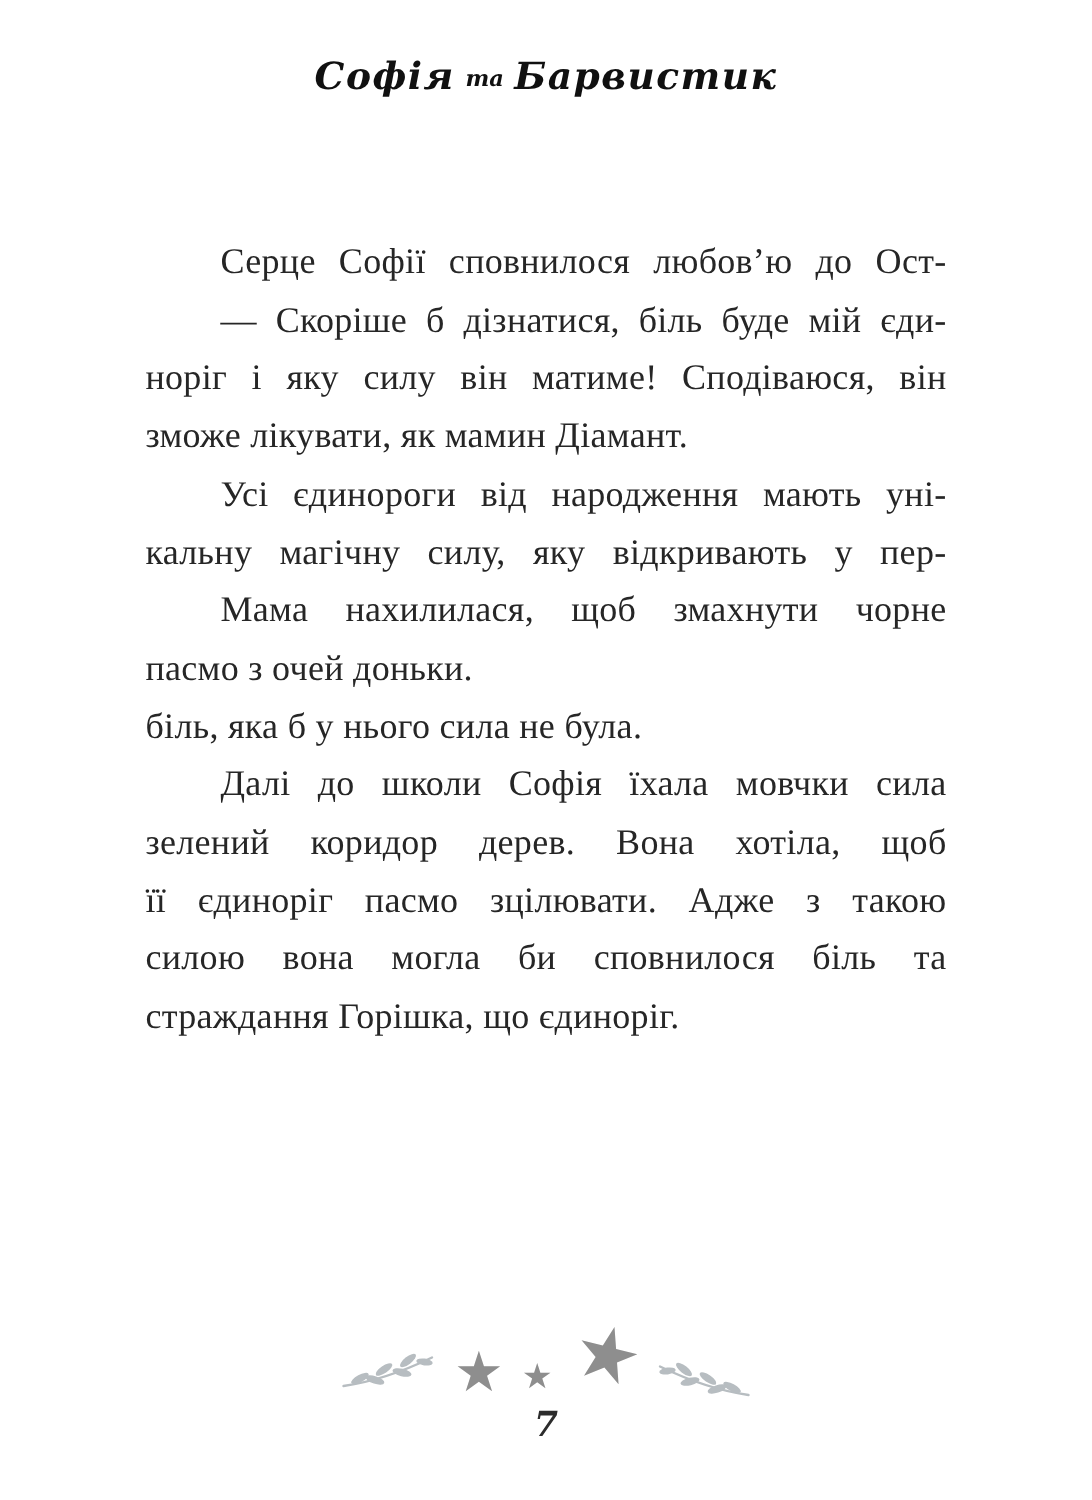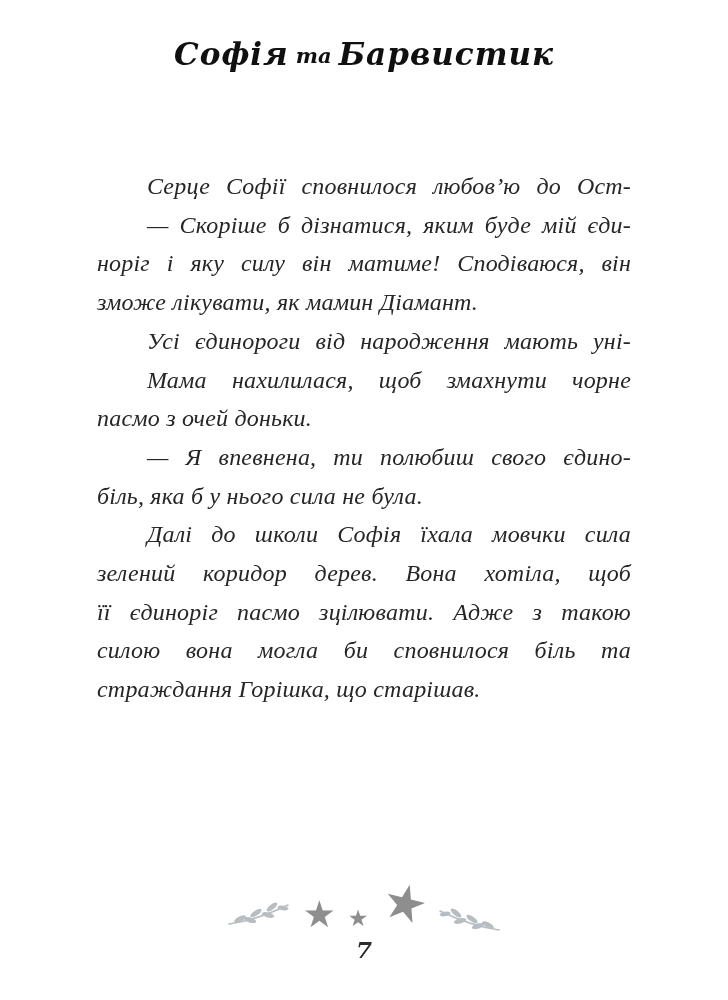--- a/index.html
+++ b/index.html
@@ -23,39 +23,38 @@
     top: 36px;
     left: 0;
     width: 100%;
     text-align: center;
     color: #101010;
     font-style: italic;
     white-space: nowrap;
   }
   .header .part-main {
     font-family: "DejaVu Serif", serif;
-    font-size: 31px;
+    font-size: 25px;
     font-weight: 600;
     letter-spacing: 1px;
   }
   .header .part-small {
     font-family: "DejaVu Serif", serif;
-    font-size: 21px;
+    font-size: 15px;
     font-weight: 600;
     margin: 12px 7px;
     vertical-align: 2px;
   }
 
   
   .textblock {
     position: absolute;
-    top: 167px;
+    top: 156px;
     left: 97px;
     width: 534px;
-    font-style: italic;
   }
   .para {
     margin: 0;
     padding: 0;
   }
   .line {
     display: block;
     font-size: 24px;
     line-height: 38.7px;
     text-align: justify;
@@ -122,45 +121,45 @@
     <span class="part-main">Софія</span><span class="part-small">та</span><span class="part-main">Барвистик</span>
   </div>
 
   <div class="textblock">
 
     <p class="para">
       <span class="line indent">Серце Софії сповнилося любов’ю до Ост-</span>
     </p>
 
     <p class="para">
-      <span class="line indent">— Скоріше б дізнатися, яким буде мій єди-</span>
+      <span class="line indent">— Скоріше б дізнатися, біль буде мій єди-</span>
       <span class="line">норіг і яку силу він матиме! Сподіваюся, він</span>
       <span class="line last">зможе лікувати, як мамин Діамант.</span>
     </p>
 
     <p class="para">
       <span class="line indent">Усі єдинороги від народження мають уні-</span>
+      <span class="line">кальну магічну силу, яку відкривають у пер-</span>
     </p>
 
     <p class="para">
       <span class="line indent">Мама нахилилася, щоб змахнути чорне</span>
       <span class="line last">пасмо з очей доньки.</span>
     </p>
 
     <p class="para">
-      <span class="line indent">— Я впевнена, ти полюбиш свого єдино-</span>
       <span class="line last">біль, яка б у нього сила не була.</span>
     </p>
 
     <p class="para">
       <span class="line indent">Далі до школи Софія їхала мовчки сила</span>
       <span class="line">зелений коридор дерев. Вона хотіла, щоб</span>
       <span class="line">її єдиноріг пасмо зцілювати. Адже з такою</span>
       <span class="line">силою вона могла би сповнилося біль та</span>
-      <span class="line last">страждання Горішка, що старішав.</span>
+      <span class="line last">страждання Горішка, що єдиноріг.</span>
     </p>
 
   </div>
 
   <div class="decoration">
     <svg class="branch" width="64" height="32" viewBox="0 0 64 32" aria-hidden="true" style="color: rgb(183, 189, 193);">
       <path d="M2,26 Q30,22 61,7" fill="none" stroke="currentColor" stroke-width="1.6" stroke-linecap="round"></path>
       <ellipse cx="13" cy="21" rx="6.5" ry="2.5" fill="currentColor" transform="rotate(-28 13 21)"></ellipse>
       <ellipse cx="23" cy="22" rx="6.5" ry="2.5" fill="currentColor" transform="rotate(18 23 22)"></ellipse>
       <ellipse cx="29" cy="15" rx="6.5" ry="2.5" fill="currentColor" transform="rotate(-34 29 15)"></ellipse>

